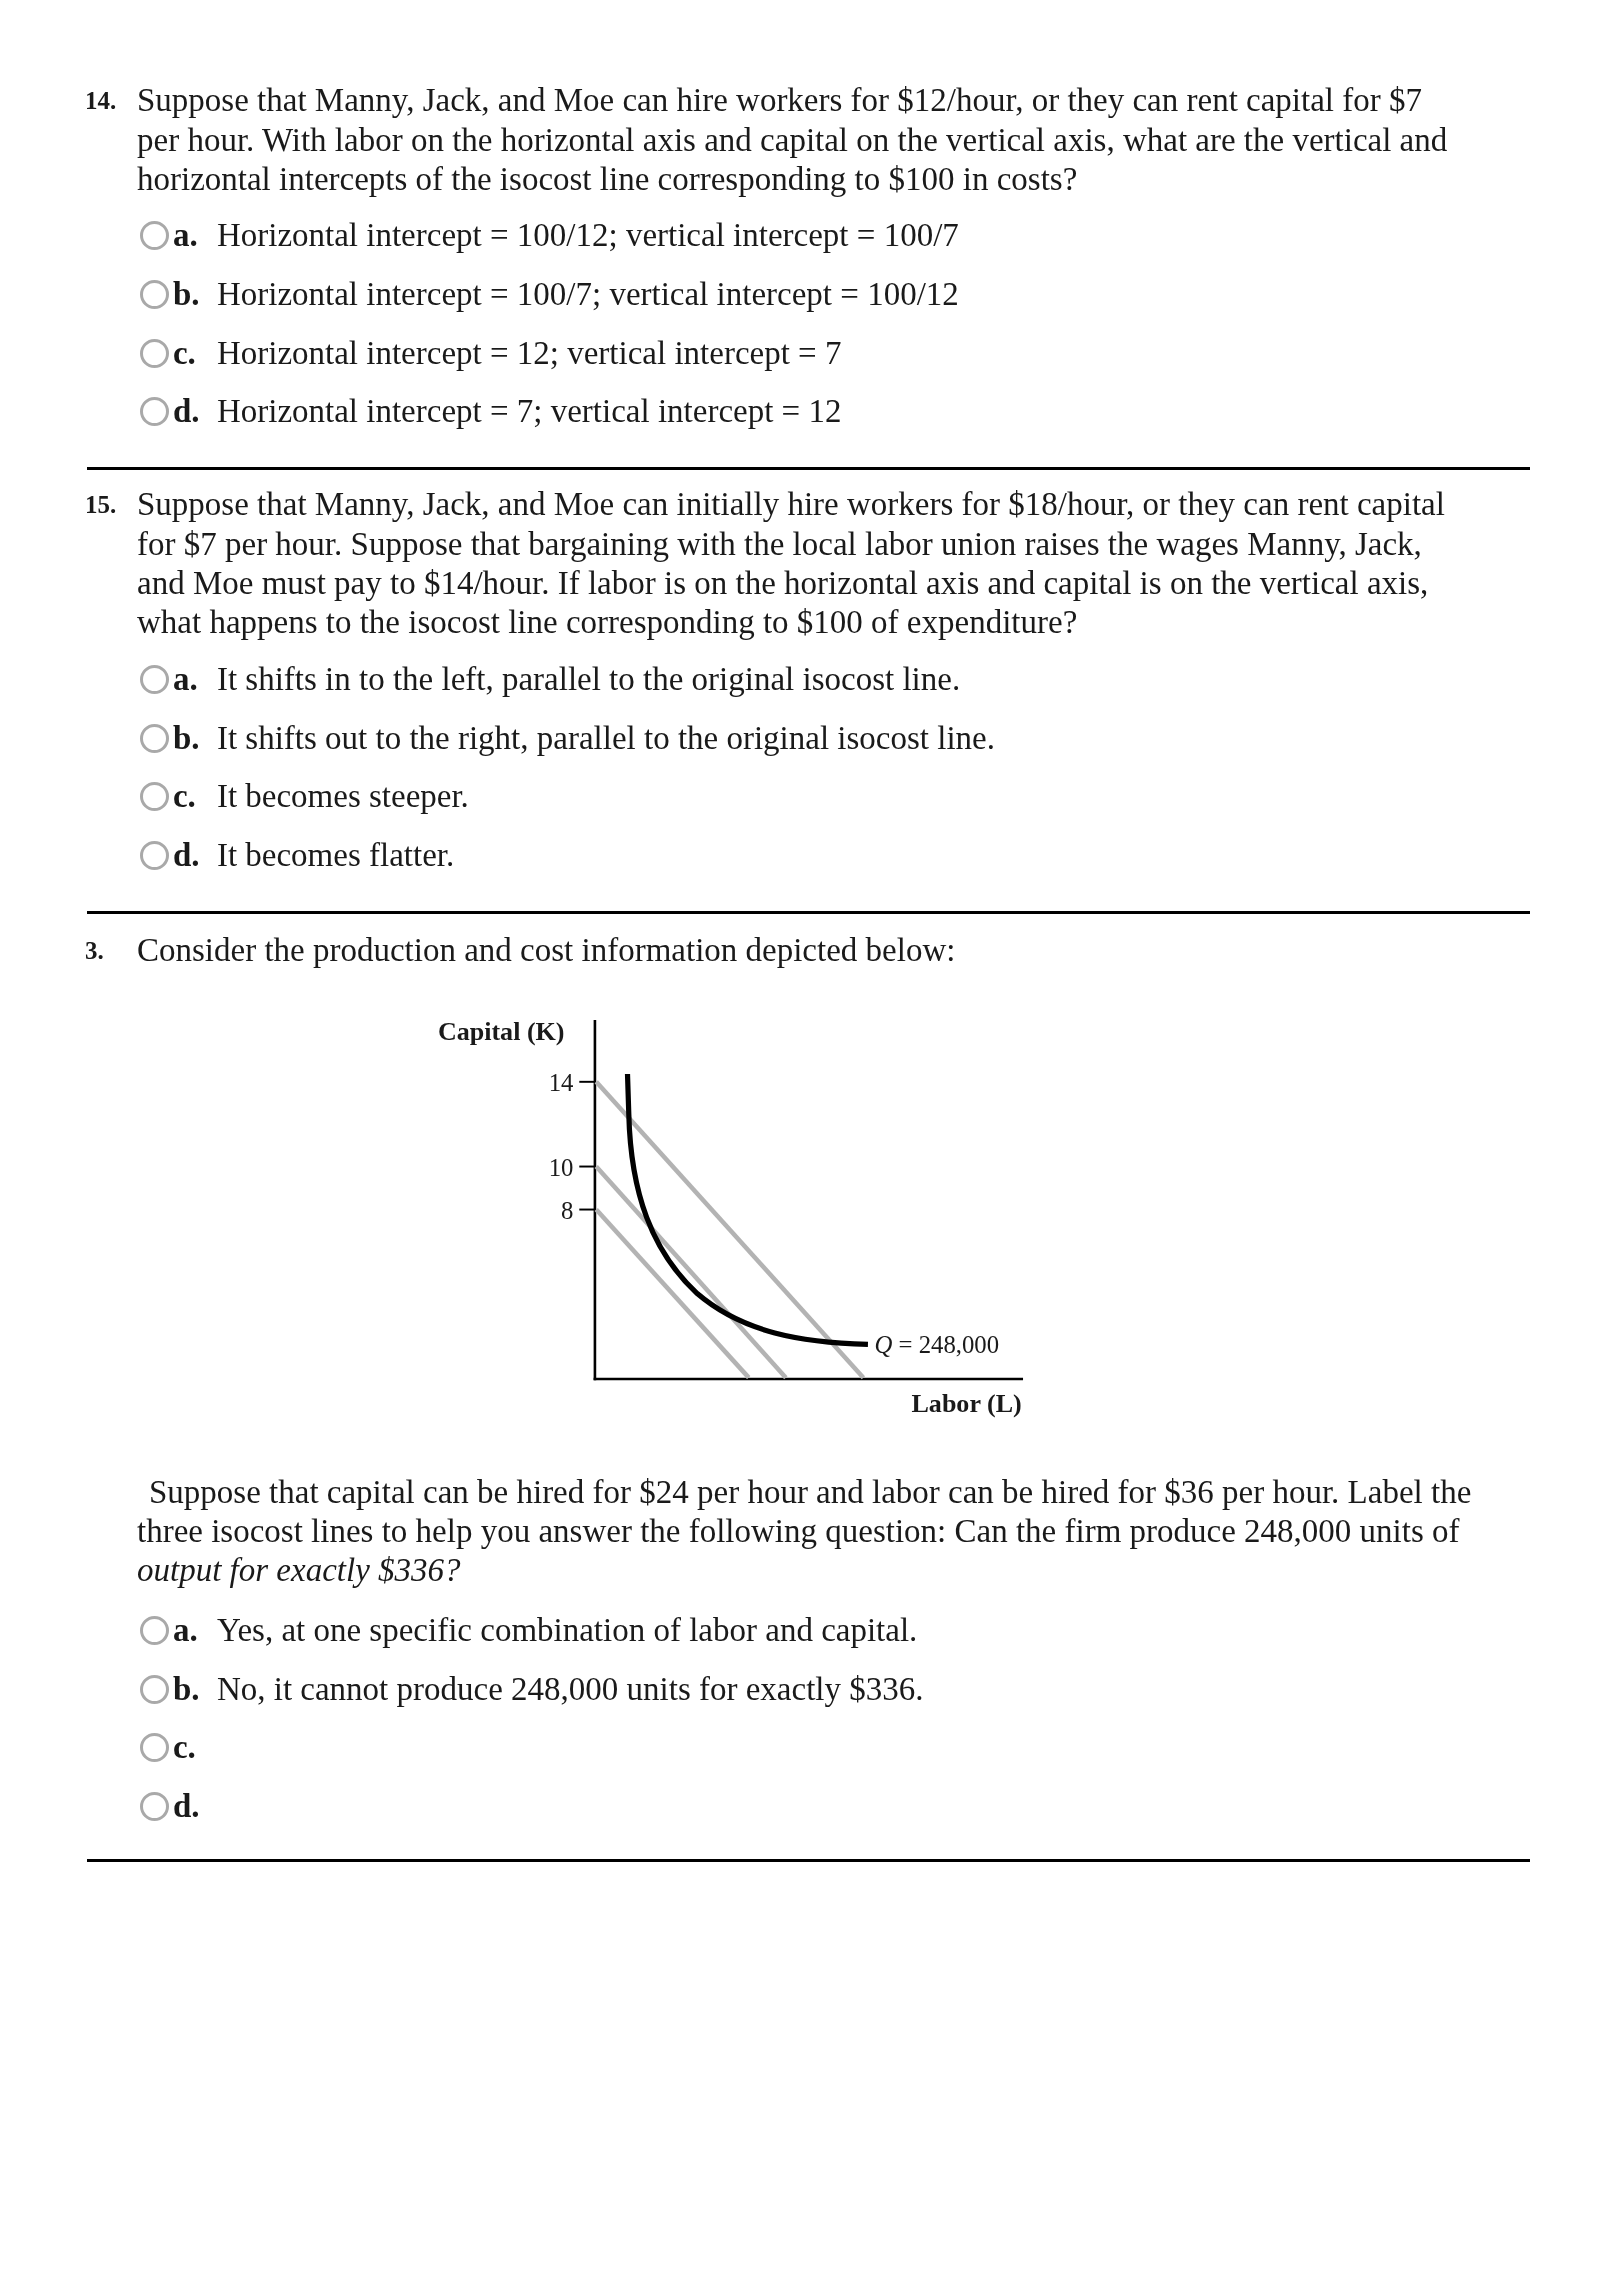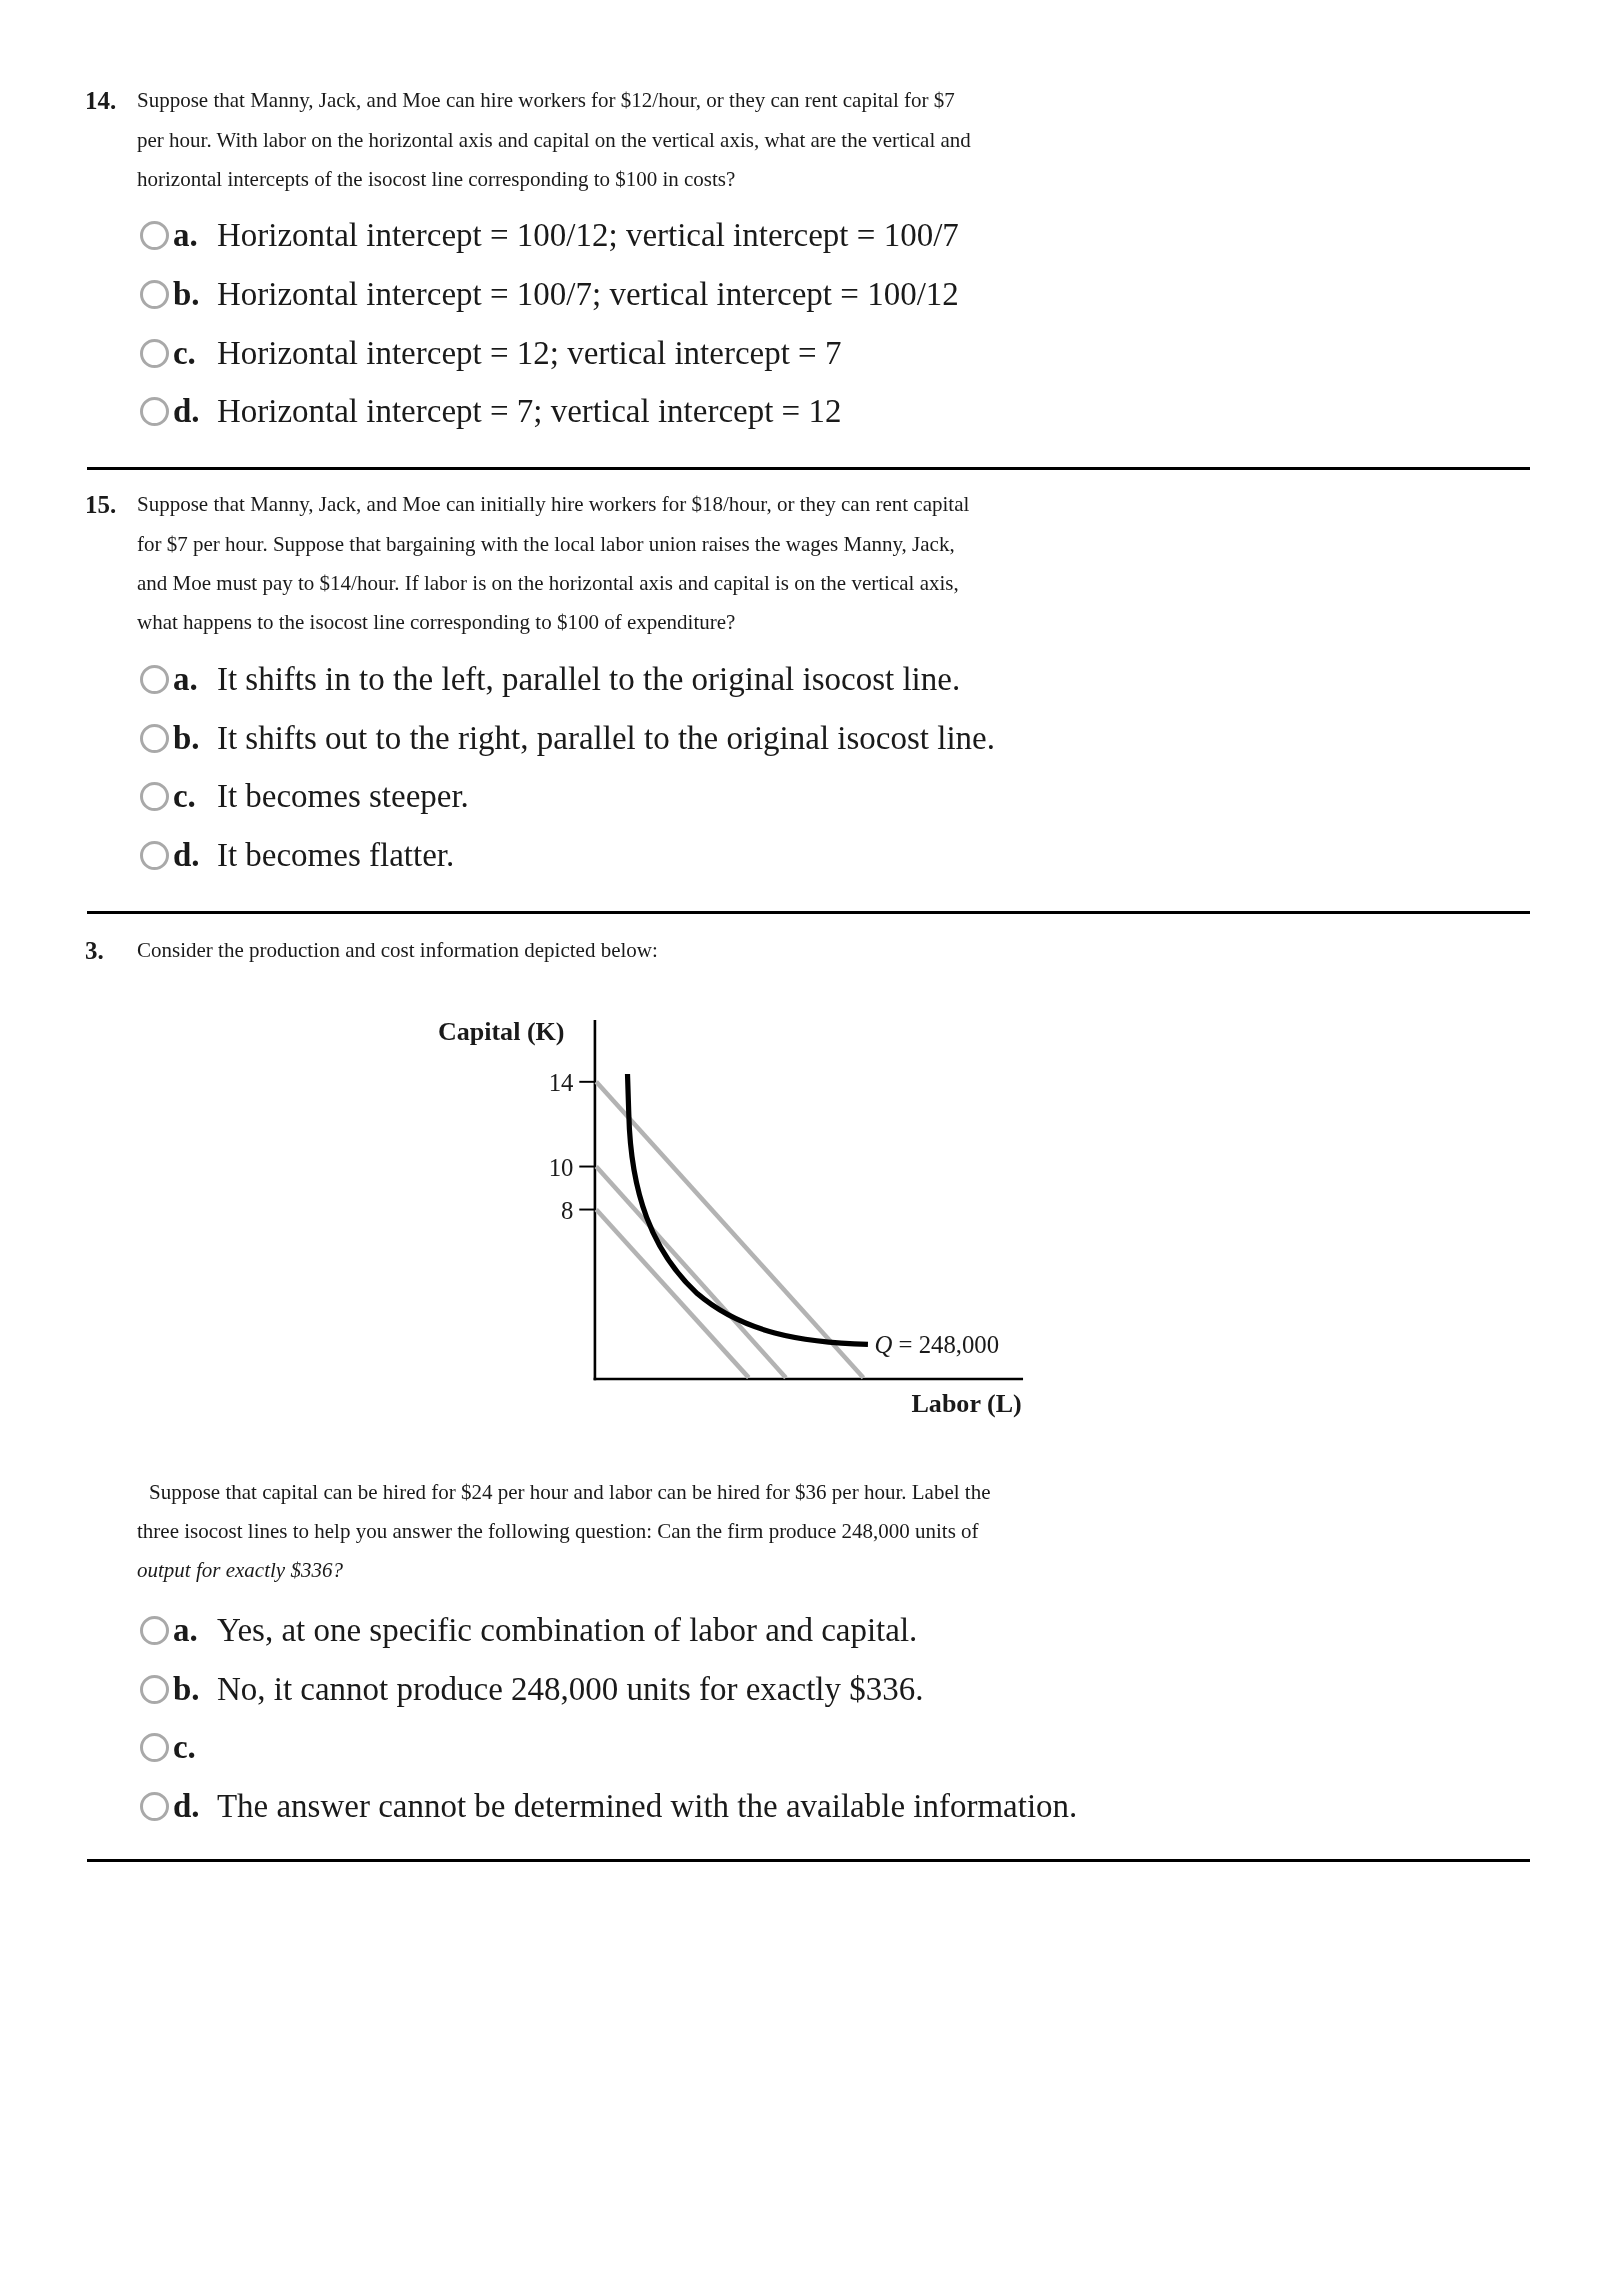--- a/index.html
+++ b/index.html
@@ -1,19 +1,19 @@
 <!DOCTYPE html>
 <html style="font-size:10.4px"><head>
 <meta charset="utf-8">
 <style>
   html, body { margin:0; padding:0; background:#ffffff; }
   body { width:1616px; height:2284px; position:relative; overflow:hidden;
          font-family:"Liberation Serif","DejaVu Serif",serif; color:#1a1a1a; }
   .abs { position:absolute; }
-  .qline { position:absolute; font-size:21px; line-height:39px; white-space:nowrap; }
+  .qline { position:absolute; font-size:33px; line-height:39px; white-space:nowrap; }
   .qnum { position:absolute; left:85px; font-weight:bold; font-size:25px; line-height:39px; }
   .opt { position:absolute; left:140px; height:39px; display:flex; align-items:center; white-space:nowrap; }
   .radio { width:29px; height:29px; border-radius:50%; border:3.9px solid #a9a9a9; box-sizing:border-box;
            background:#fff; cursor:pointer; flex:0 0 auto; filter:blur(0.3px); }
   .olet { font-weight:bold; font-size:33px; margin-left:3.9px; width:44px; }
   .otext { font-size:33px; }
   .rule { position:absolute; left:87px; width:1443px; height:3.3px; background:#000; }
   svg text { font-family:"Liberation Serif","DejaVu Serif",serif; }
 </style>
 </head>
@@ -128,18 +128,17 @@
     <span class="olet">b.</span>
     <span class="otext">No, it cannot produce 248,000 units for exactly $336.</span>
   </div>
   <div class="opt" style="top:1728px;">
     <span class="radio"></span>
     <span class="olet">c.</span>
   </div>
   <div class="opt" style="top:1787px;">
     <span class="radio"></span>
     <span class="olet">d.</span>
-    <span class="otext">The answer cannot be determined with the available information.</span>
   </div>
 </div>
 
 <div class="rule" style="top:1859px;"></div>
 
 
 </body></html>

